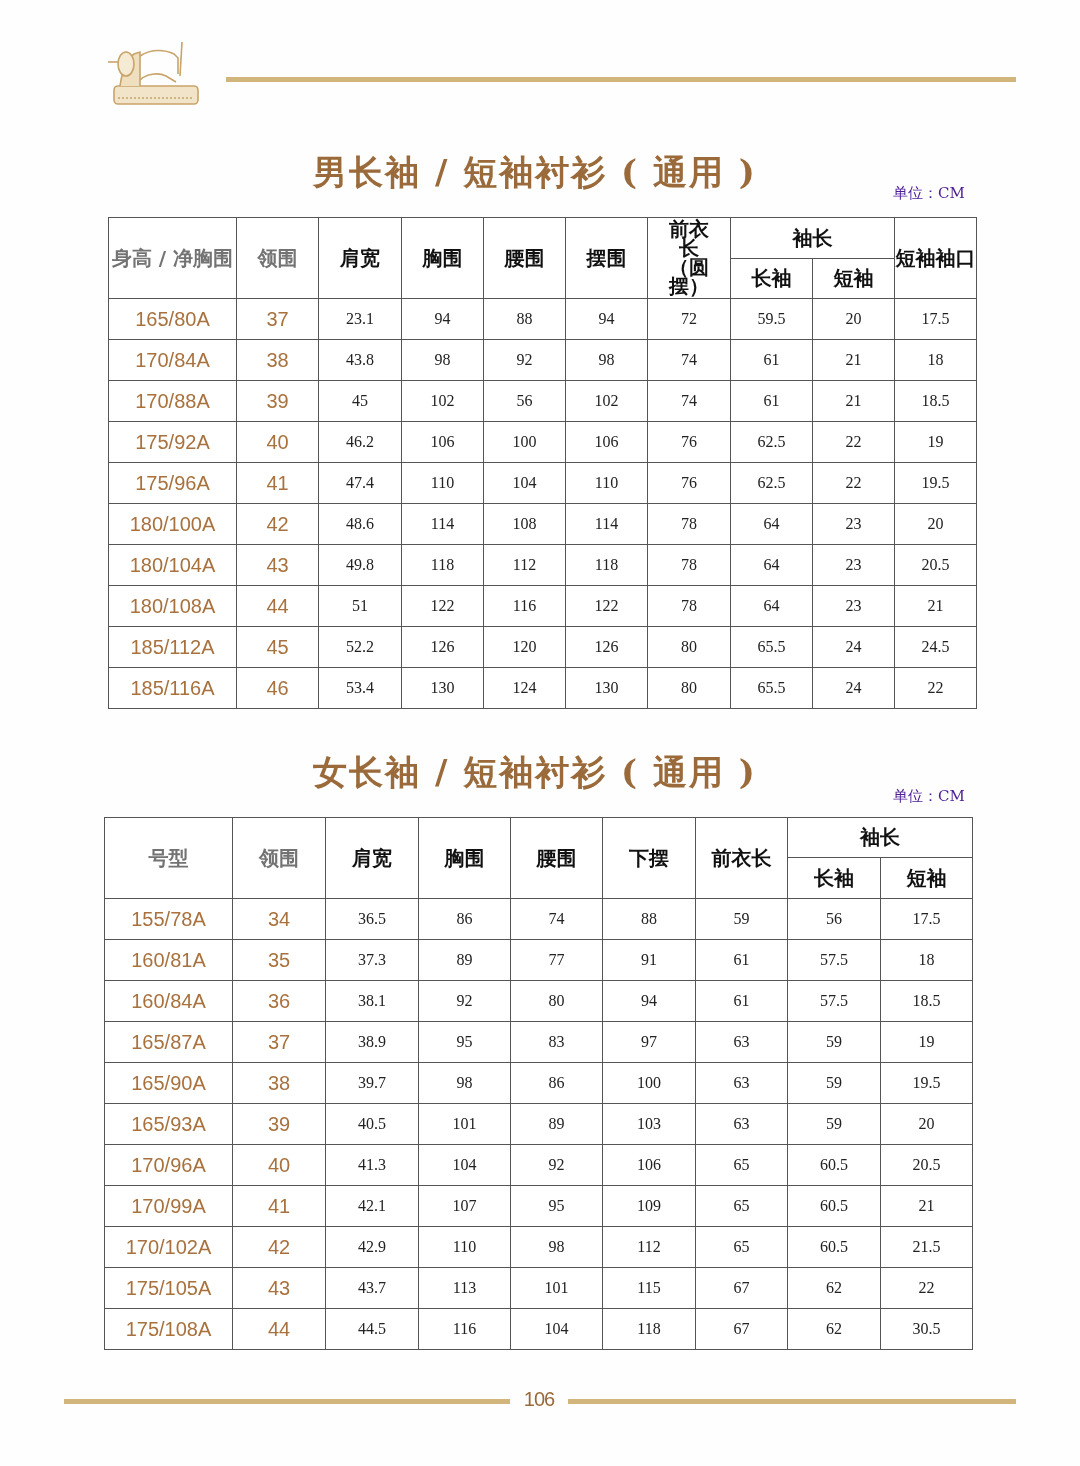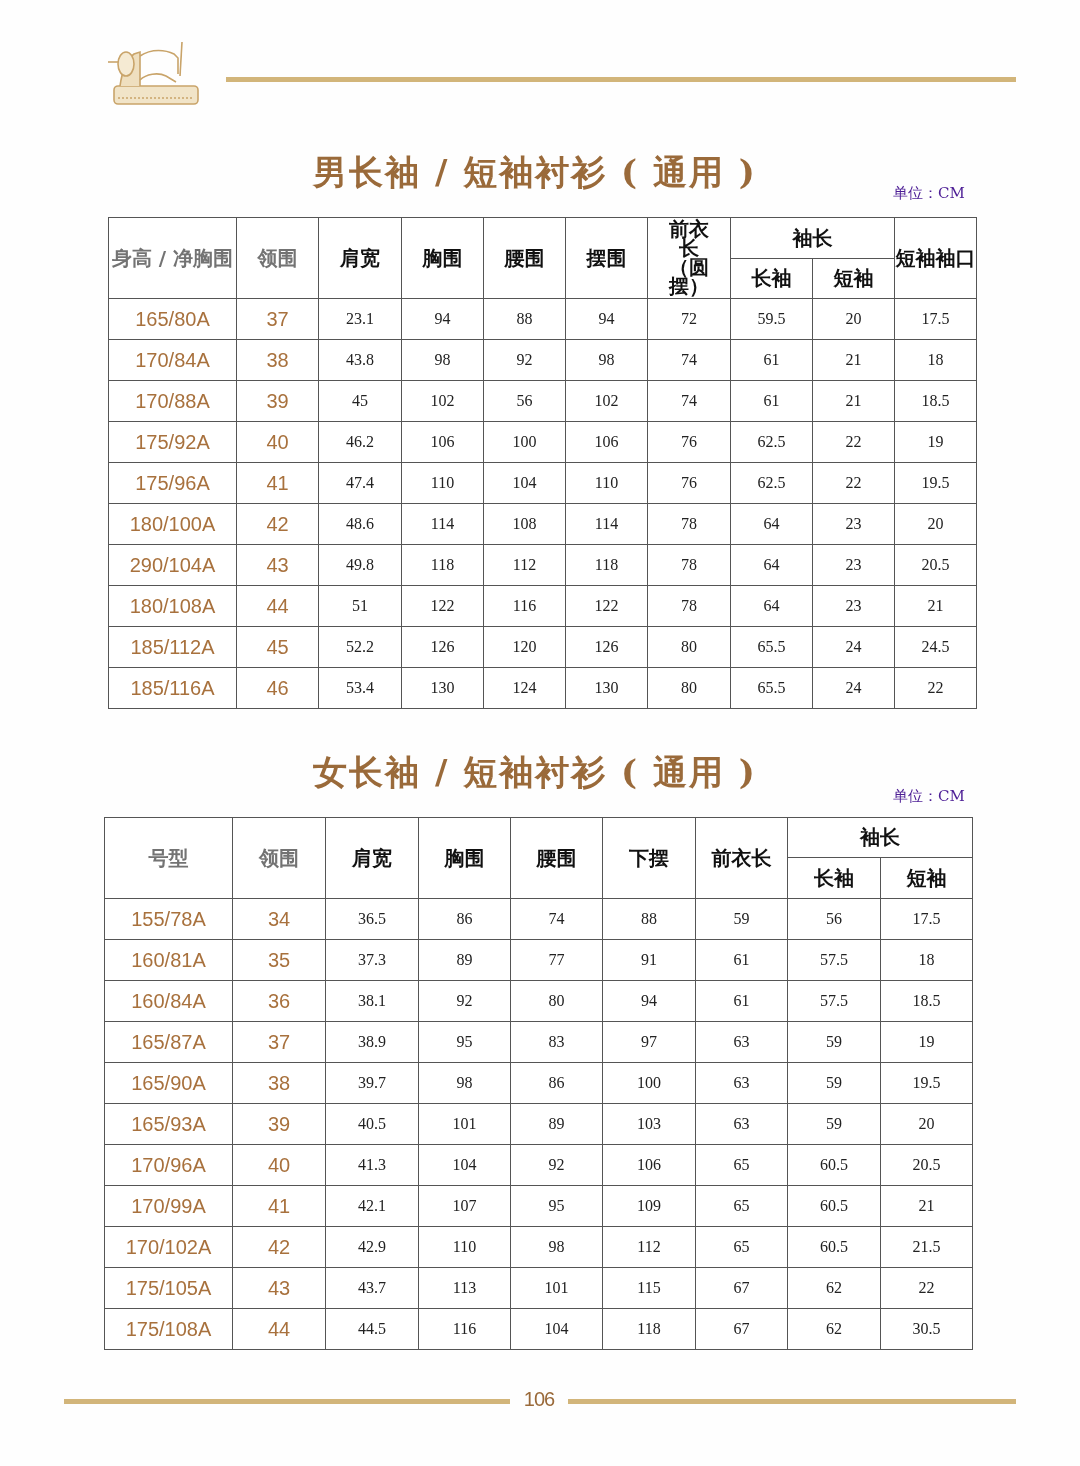--- a/index.html
+++ b/index.html
@@ -152,21 +152,21 @@
         <td>48.6</td>
         <td>114</td>
         <td>108</td>
         <td>114</td>
         <td>78</td>
         <td>64</td>
         <td>23</td>
         <td>20</td>
       </tr>
       <tr>
-        <td class="gold">290/104A</td>
+        <td class="gold">180/104A</td>
         <td class="gold">43</td>
         <td>49.8</td>
         <td>118</td>
         <td>112</td>
         <td>118</td>
         <td>78</td>
         <td>64</td>
         <td>23</td>
         <td>20.5</td>
       </tr>

